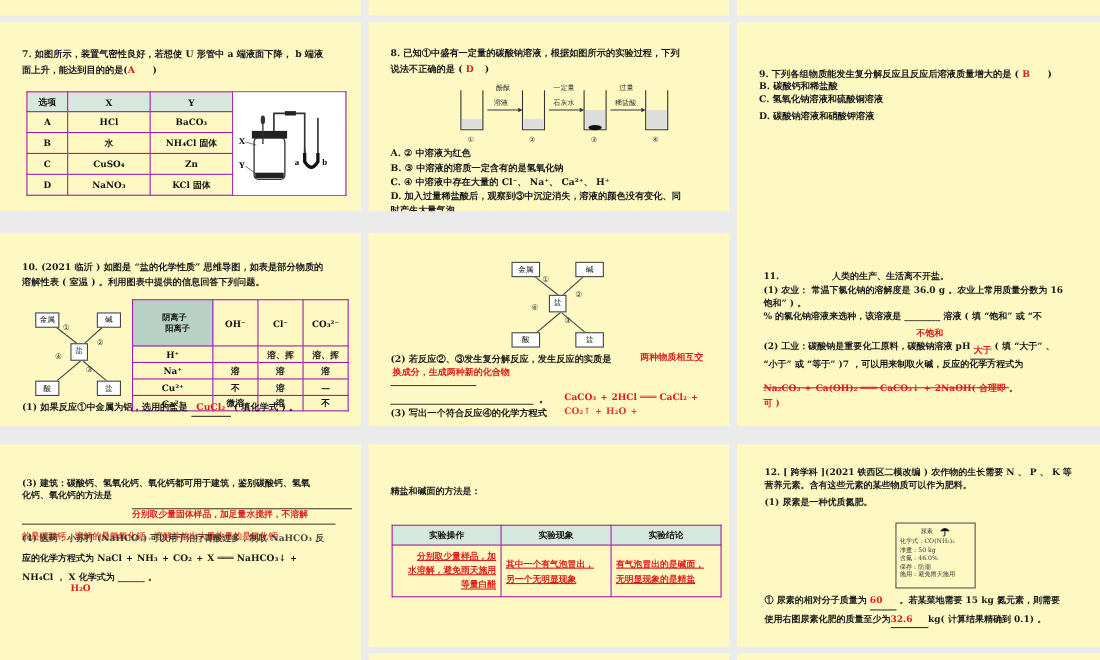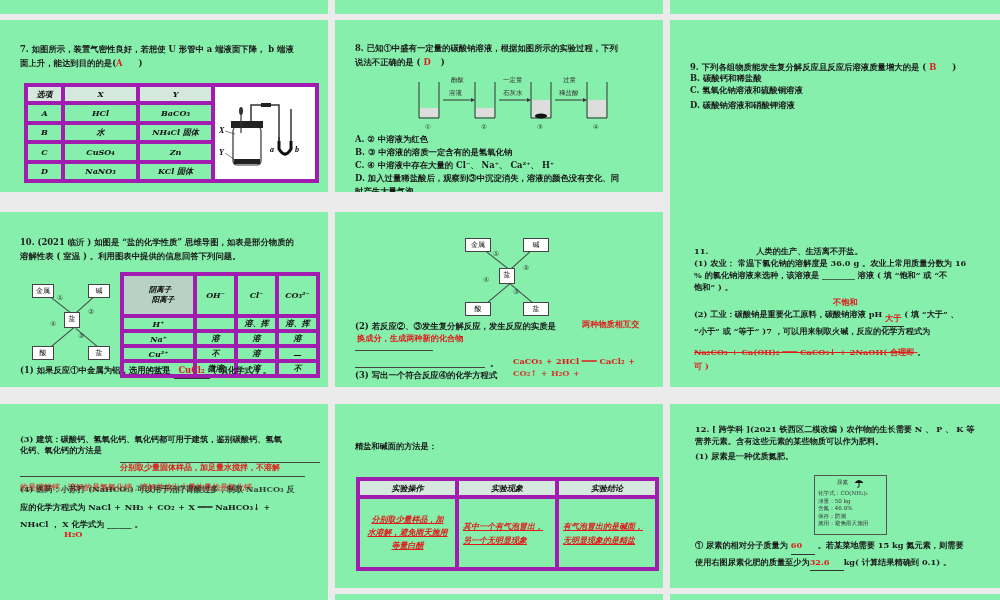--- a/index.html
+++ b/index.html
@@ -1,24 +1,24 @@
 <!DOCTYPE html>
 <html><head>
 <meta charset="utf-8">
 <style>
   * { box-sizing: border-box; margin: 0; padding: 0; }
   html, body { width: 1000px; height: 600px; overflow: hidden; background: #ebebeb; }
   body { position: relative; font-family: "DejaVu Serif", "Liberation Serif", serif; color: #111; }
-  .slide { position: absolute; background: #86efac; overflow: hidden; }
+  .slide { position: absolute; background: #fef9c3; overflow: hidden; }
   .txt { position: absolute; font-size: 8.6px; line-height: 1.65; color: #1a1a1a; }
   .b { font-weight: bold; }
   .ans { color: #e01b1b; font-weight: bold; }
   .ul { text-decoration: underline; }
   table { border-collapse: collapse; }
-  .tbl td, .tbl th { border: 4px solid #a21caf; text-align: center; font-size: 8px; font-weight: bold; font-style: italic; }
+  .tbl td, .tbl th { border: 1px solid #a21caf; text-align: center; font-size: 8px; font-weight: bold; }
   .hdr { background: #d5e8de; }
   .hdr2 { background: #b7d1c4; }
   .mm-box { position: absolute; border: 1px solid #444; background: #fff; font-size: 7px; text-align: center; line-height: 12px; }
   .mm-line { position: absolute; height: 1px; background: #444; transform-origin: 0 0; }
   .circ { position: absolute; font-size: 7px; color: #333; }
   .line { position: absolute; border-bottom: 1px solid #444; }
 </style>
 </head>
 <body>
 
@@ -229,22 +229,22 @@
   <div class="txt ans" style="left:178px;top:143px;font-size:8.2px;">CaCO₃ ＋ 2HCl ═══ CaCl₂ ＋</div>
   <div class="txt ans" style="left:178px;top:155px;font-size:8.2px;opacity:.85">CO₂↑ ＋ H₂O ＋</div>
   <div class="txt b" style="left:20px;top:157px;font-size:8.4px;">(3) 写出一个符合反应④的化学方程式</div>
 
 </div>
 
 <div class="slide" style="left:670px;top:212px;width:330px;height:175px;">
   <div class="txt b" style="left:24px;top:34px;width:300px;font-size:8.2px;line-height:1.45;">
     <div><span>11.</span><span style="padding-left:48px">人类的生产、生活离不开盐。</span></div>
     <div>(1) 农业：  常温下氯化钠的溶解度是 36.0 g 。农业上常用质量分数为 16</div>
+    <div>饱和” ) 。</div>
     <div>% 的氯化钠溶液来选种，该溶液是 ________ 溶液 ( 填  “饱和” 或 “不</div>
-    <div>饱和” ) 。</div>
   </div>
   <div class="txt ans" style="left:163px;top:84px;font-size:8.2px;">不饱和</div>
   <div class="txt b" style="left:24px;top:96px;width:300px;font-size:8.2px;">
     <span>(2) 工业：碳酸钠是重要化工原料，碳酸钠溶液 pH</span><span class="ans" style="display:inline-block;min-width:22px;border-bottom:1px solid #333;text-align:center;position:relative;top:4px;">大于</span><span>( 填 “大于” 、</span>
   </div>
   <div class="txt b" style="left:24px;top:113px;width:300px;font-size:8.2px;">“小于” 或 “等于” )7 ，可以用来制取火碱，反应的化学方程式为</div>
   <div class="txt ans" style="left:24px;top:134px;width:300px;font-size:8.2px;text-decoration:line-through;">
     <span>Na₂CO₃ ＋ Ca(OH)₂ ═══ CaCO₃↓ ＋ 2NaOH( 合理即</span> <span style="color:#333;text-decoration:none;display:inline-block">。</span>
   </div>
   <div class="txt ans" style="left:24px;top:148px;font-size:8.2px;">可 )</div>
@@ -272,21 +272,21 @@
     <div>精盐和碱面的方法是：</div>
   </div>
   <table class="tbl" style="position:absolute;left:21px;top:73px;">
     <tbody>
         <tr class="hdr">
       <td style="width:99px;height:18px;">实验操作</td>
       <td style="width:100px;">实验现象</td>
       <td style="width:100px;">实验结论</td>
     </tr>
     <tr>
-      <td style="height:44px;text-align:center;padding:14px 4px;line-height:1.65;" class="ans">
+      <td style="height:44px;text-align:right;padding:3px 4px;line-height:1.65;" class="ans">
         <div class="ul">分别取少量样品，加</div>
         <div class="ul">水溶解，避免雨天施用</div>
         <div class="ul">等量白醋</div>
       </td>
       <td style="text-align:left;padding:3px 4px;line-height:1.75;" class="ans">
         <div class="ul">其中一个有气泡冒出，</div>
         <div class="ul">另一个无明显现象</div>
       </td>
       <td style="text-align:left;padding:3px 4px;line-height:1.75;" class="ans">
         <div class="ul">有气泡冒出的是碱面，</div>

